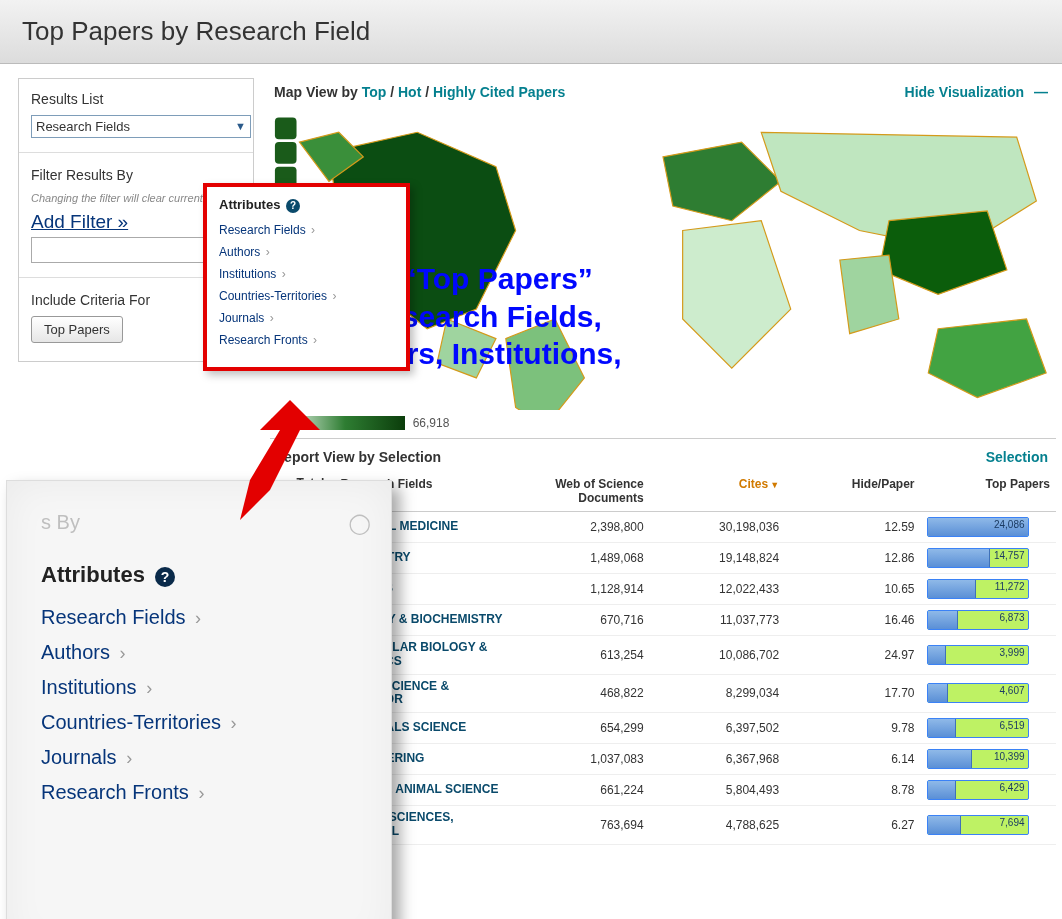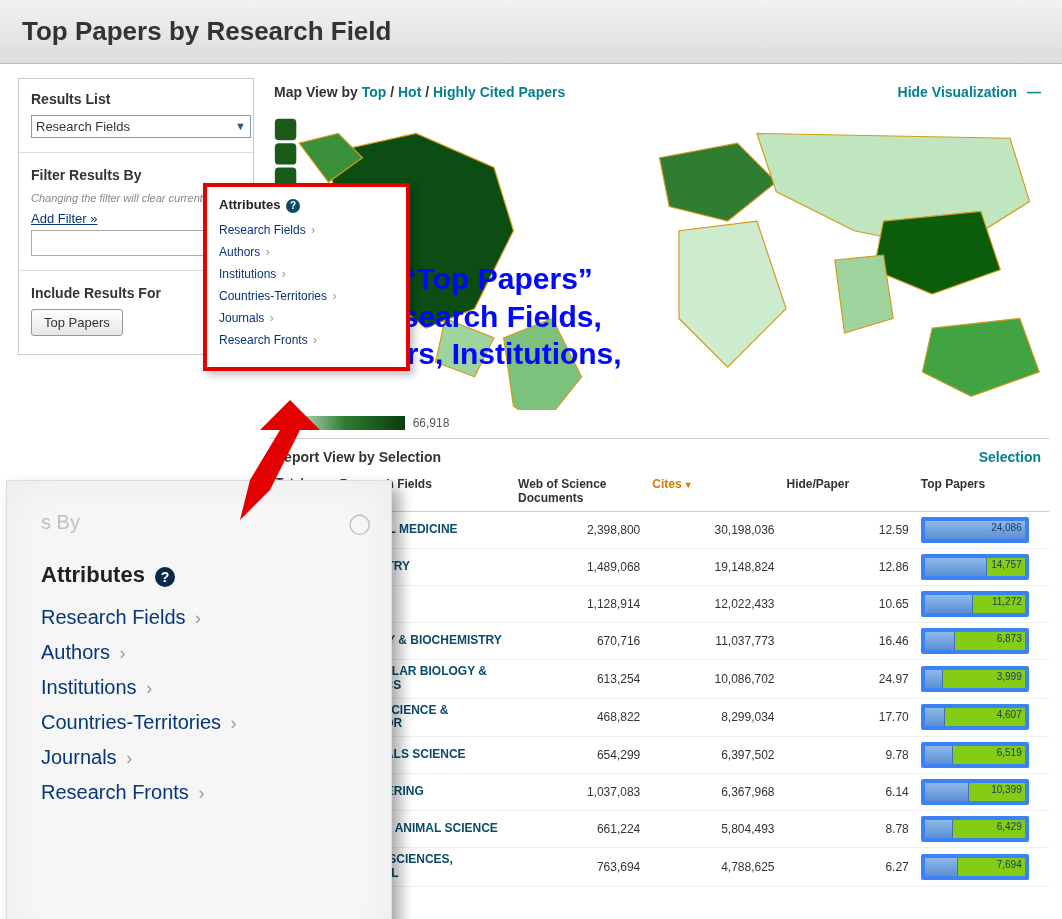--- a/index.html
+++ b/index.html
@@ -1,52 +1,52 @@
 <!DOCTYPE html>
 <html><head>
 <meta charset="utf-8">
 <style>
   html,body{margin:0;padding:0;font-family:Arial,Helvetica,sans-serif;background:#fff;color:#333;font-size:13px}
   .page{width:1062px;height:919px;position:relative;overflow:hidden}
   .hdr{background:linear-gradient(#f2f2f2,#dcdcdc);border-bottom:1px solid #bbb;padding:16px 22px}
-  .hdr h1{margin:0;font-size:26px;font-weight:bold;color:#333}
+  .hdr h1{margin:0;font-size:26px;font-weight:normal;color:#333}
   .body{display:flex;align-items:flex-start;padding:14px 0 0 18px;gap:16px}
   .side{width:210px;flex:0 0 210px;border:1px solid #ccc;background:#fff;padding:12px 12px 18px 12px;position:relative}
-  .side h3{margin:0 0 8px 0;font-size:14px;font-weight:bold;color:#333}
+  .side h3{margin:0 0 8px 0;font-size:14px;font-weight:normal;color:#333}
   .sel{width:100%;border:1px solid #7e9db9;font-size:13px;padding:3px 4px;background:#fff;position:relative}
   .sel .chev{position:absolute;right:4px;top:4px;font-size:11px;color:#2a5a8a}
   .hr{border:none;border-top:1px solid #ddd;margin:14px -12px}
   .note{font-style:italic;color:#888;font-size:11px;margin:4px 0 6px 0;line-height:1.3}
-  .link{color:#06357a;text-decoration:underline;cursor:pointer;font-size:13px}
+  .link{color:#06357a;text-decoration:underline;cursor:pointer;font-size:19px}
   .txt{width:100%;border:1px solid #aaa;height:22px;margin-top:4px}
   .btn{display:inline-block;border:1px solid #999;background:linear-gradient(#fff,#e6e6e6);padding:5px 12px;font-size:13px;color:#333;cursor:pointer;border-radius:3px}
   .btnrow{margin-top:14px}
   .btnrow .btn{margin-right:6px}
-  .main{flex:1;min-width:0;padding-right:13px}
+  .main{flex:1;min-width:0;padding-right:6px}
   .mv-hdr{display:flex;justify-content:space-between;align-items:center;font-size:14px;font-weight:bold;color:#333;padding:6px 8px 10px 4px}
   .mv-hdr a{color:#05808f;font-weight:bold;text-decoration:none}
   .mv-hdr .dash{color:#05808f;font-weight:bold;margin-left:6px}
   .map-wrap{position:relative;height:300px}
   .map-wrap svg{width:100%;height:100%}
   .overlay-text{position:absolute;left:50px;top:150px;color:#0008ff;font-family:Arial;font-weight:bold;font-size:30px;line-height:1.25;text-shadow:0 0 1px rgba(0,0,255,.1)}
   .legend-row{display:flex;gap:8px;margin:6px 0 8px 0;font-size:12px;color:#555}
   .legend-bar{width:120px;height:14px;background:linear-gradient(to right,#e8f5e9,#2e7d32,#0b3d0b)}
   .rv-hdr{display:flex;justify-content:space-between;align-items:center;font-size:14px;font-weight:bold;color:#333;border-top:1px solid #ccc;padding:10px 8px 6px 4px}
   .rv-hdr a{color:#05808f;font-weight:bold;text-decoration:none}
   table.rep{width:100%;border-collapse:collapse;font-size:12px}
-  table.rep th{font-weight:bold;color:#333;padding:6px 6px;text-align:left;border-bottom:1px solid #ccc;vertical-align:top}
+  table.rep th{font-weight:bold;color:#333;padding:6px 6px;text-align:right;border-bottom:1px solid #ccc;vertical-align:top}
   table.rep th.rf{text-align:left}
   table.rep th.cites{color:#d17a00}
   table.rep th.cites .sort{font-size:9px;color:#d17a00;margin-left:2px}
   table.rep td{padding:5px 6px;border-bottom:1px solid #eee;vertical-align:middle}
   table.rep td.idx{text-align:right;color:#333;width:28px}
   table.rep td.name{color:#0a4a6b;font-weight:bold;text-align:left;width:150px;line-height:1.15}
   table.rep td.num{text-align:right;width:110px}
   table.rep td.bar{width:110px}
-  .barbox{position:relative;height:18px;background:#84cc16;border:4px solid #3b82f6;width:100px;border-radius:2px;overflow:hidden}
+  .barbox{position:relative;height:18px;background:#bef264;border:1px solid #3b82f6;width:100px;border-radius:2px;overflow:hidden}
   .barfill{position:absolute;left:0;top:0;bottom:0;background:linear-gradient(#8fb9e8,#5a8fd6);border-right:1px solid #3f71b8}
   .barlbl{position:absolute;right:3px;top:1px;font-size:10px;color:#1b3b63}
   .total-cell{font-size:12px;color:#333;text-align:left;width:46px;line-height:1.1}
   
   .pop{position:absolute;left:203px;top:183px;width:175px;background:#fff;border:4px solid #e30000;padding:10px 12px 12px 12px;z-index:20;box-shadow:4px 4px 8px rgba(0,0,0,.25)}
   .pop h4{margin:0 0 10px 0;font-size:13px;font-weight:bold;color:#222}
   .pop h4 .q{display:inline-block;width:14px;height:14px;border-radius:50%;background:#0a4a6b;color:#fff;font-size:10px;line-height:14px;text-align:center;margin-left:2px}
   .pop a{display:block;color:#06357a;font-size:12px;text-decoration:none;margin:8px 0}
   .pop a .c{color:#999;margin-left:2px}
   
@@ -75,21 +75,21 @@
       <div class="sel">
         <span>Research Fields</span>
         <span class="chev">▼</span>
       </div>
       <hr class="hr">
       <h3>Filter Results By</h3>
       <div class="note">Changing the filter will clear current filters.</div>
       <span class="link">Add Filter »</span>
       <input class="txt" style="">
       <hr class="hr">
-      <h3>Include Results For</h3>
+      <h3>Include Criteria For</h3>
       <span class="btn">Top Papers</span>
     </div>
 
     <div class="main">
       <div class="mv-hdr">
         <div>
           <span>Map View by </span>
           <a>Top</a> /
           <a>Hot</a> /
           <a>Highly Cited Papers</a>

